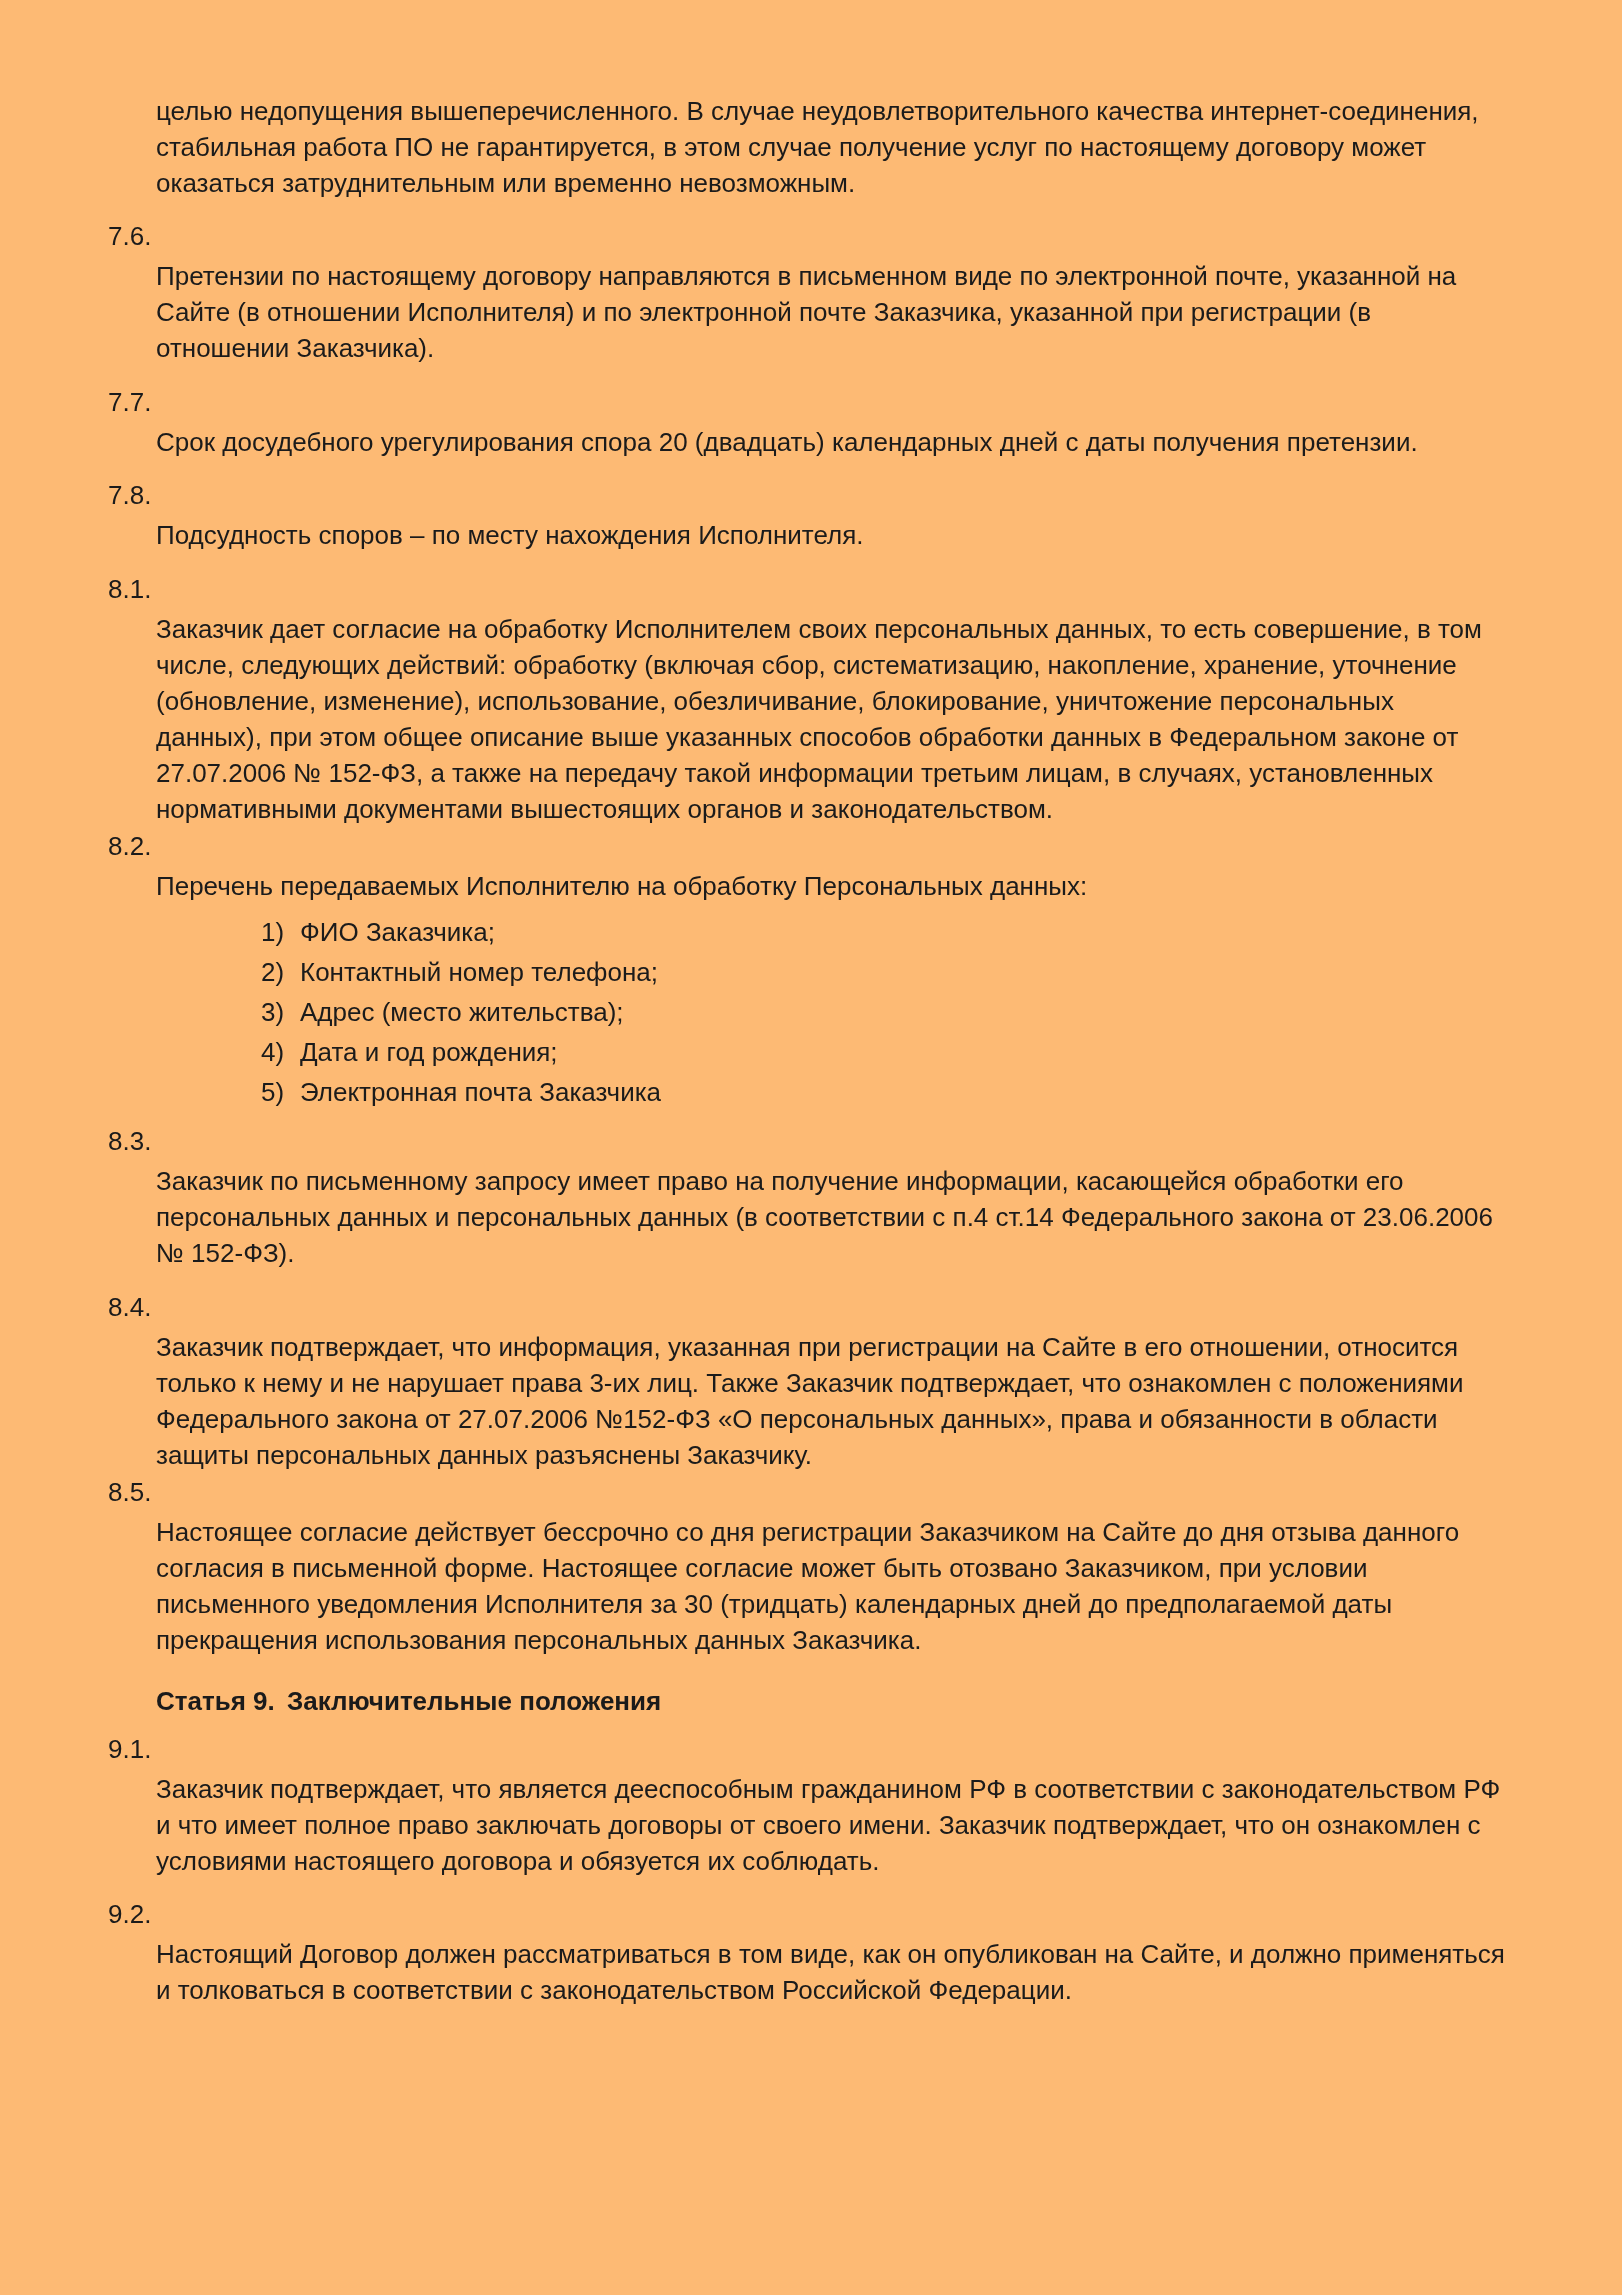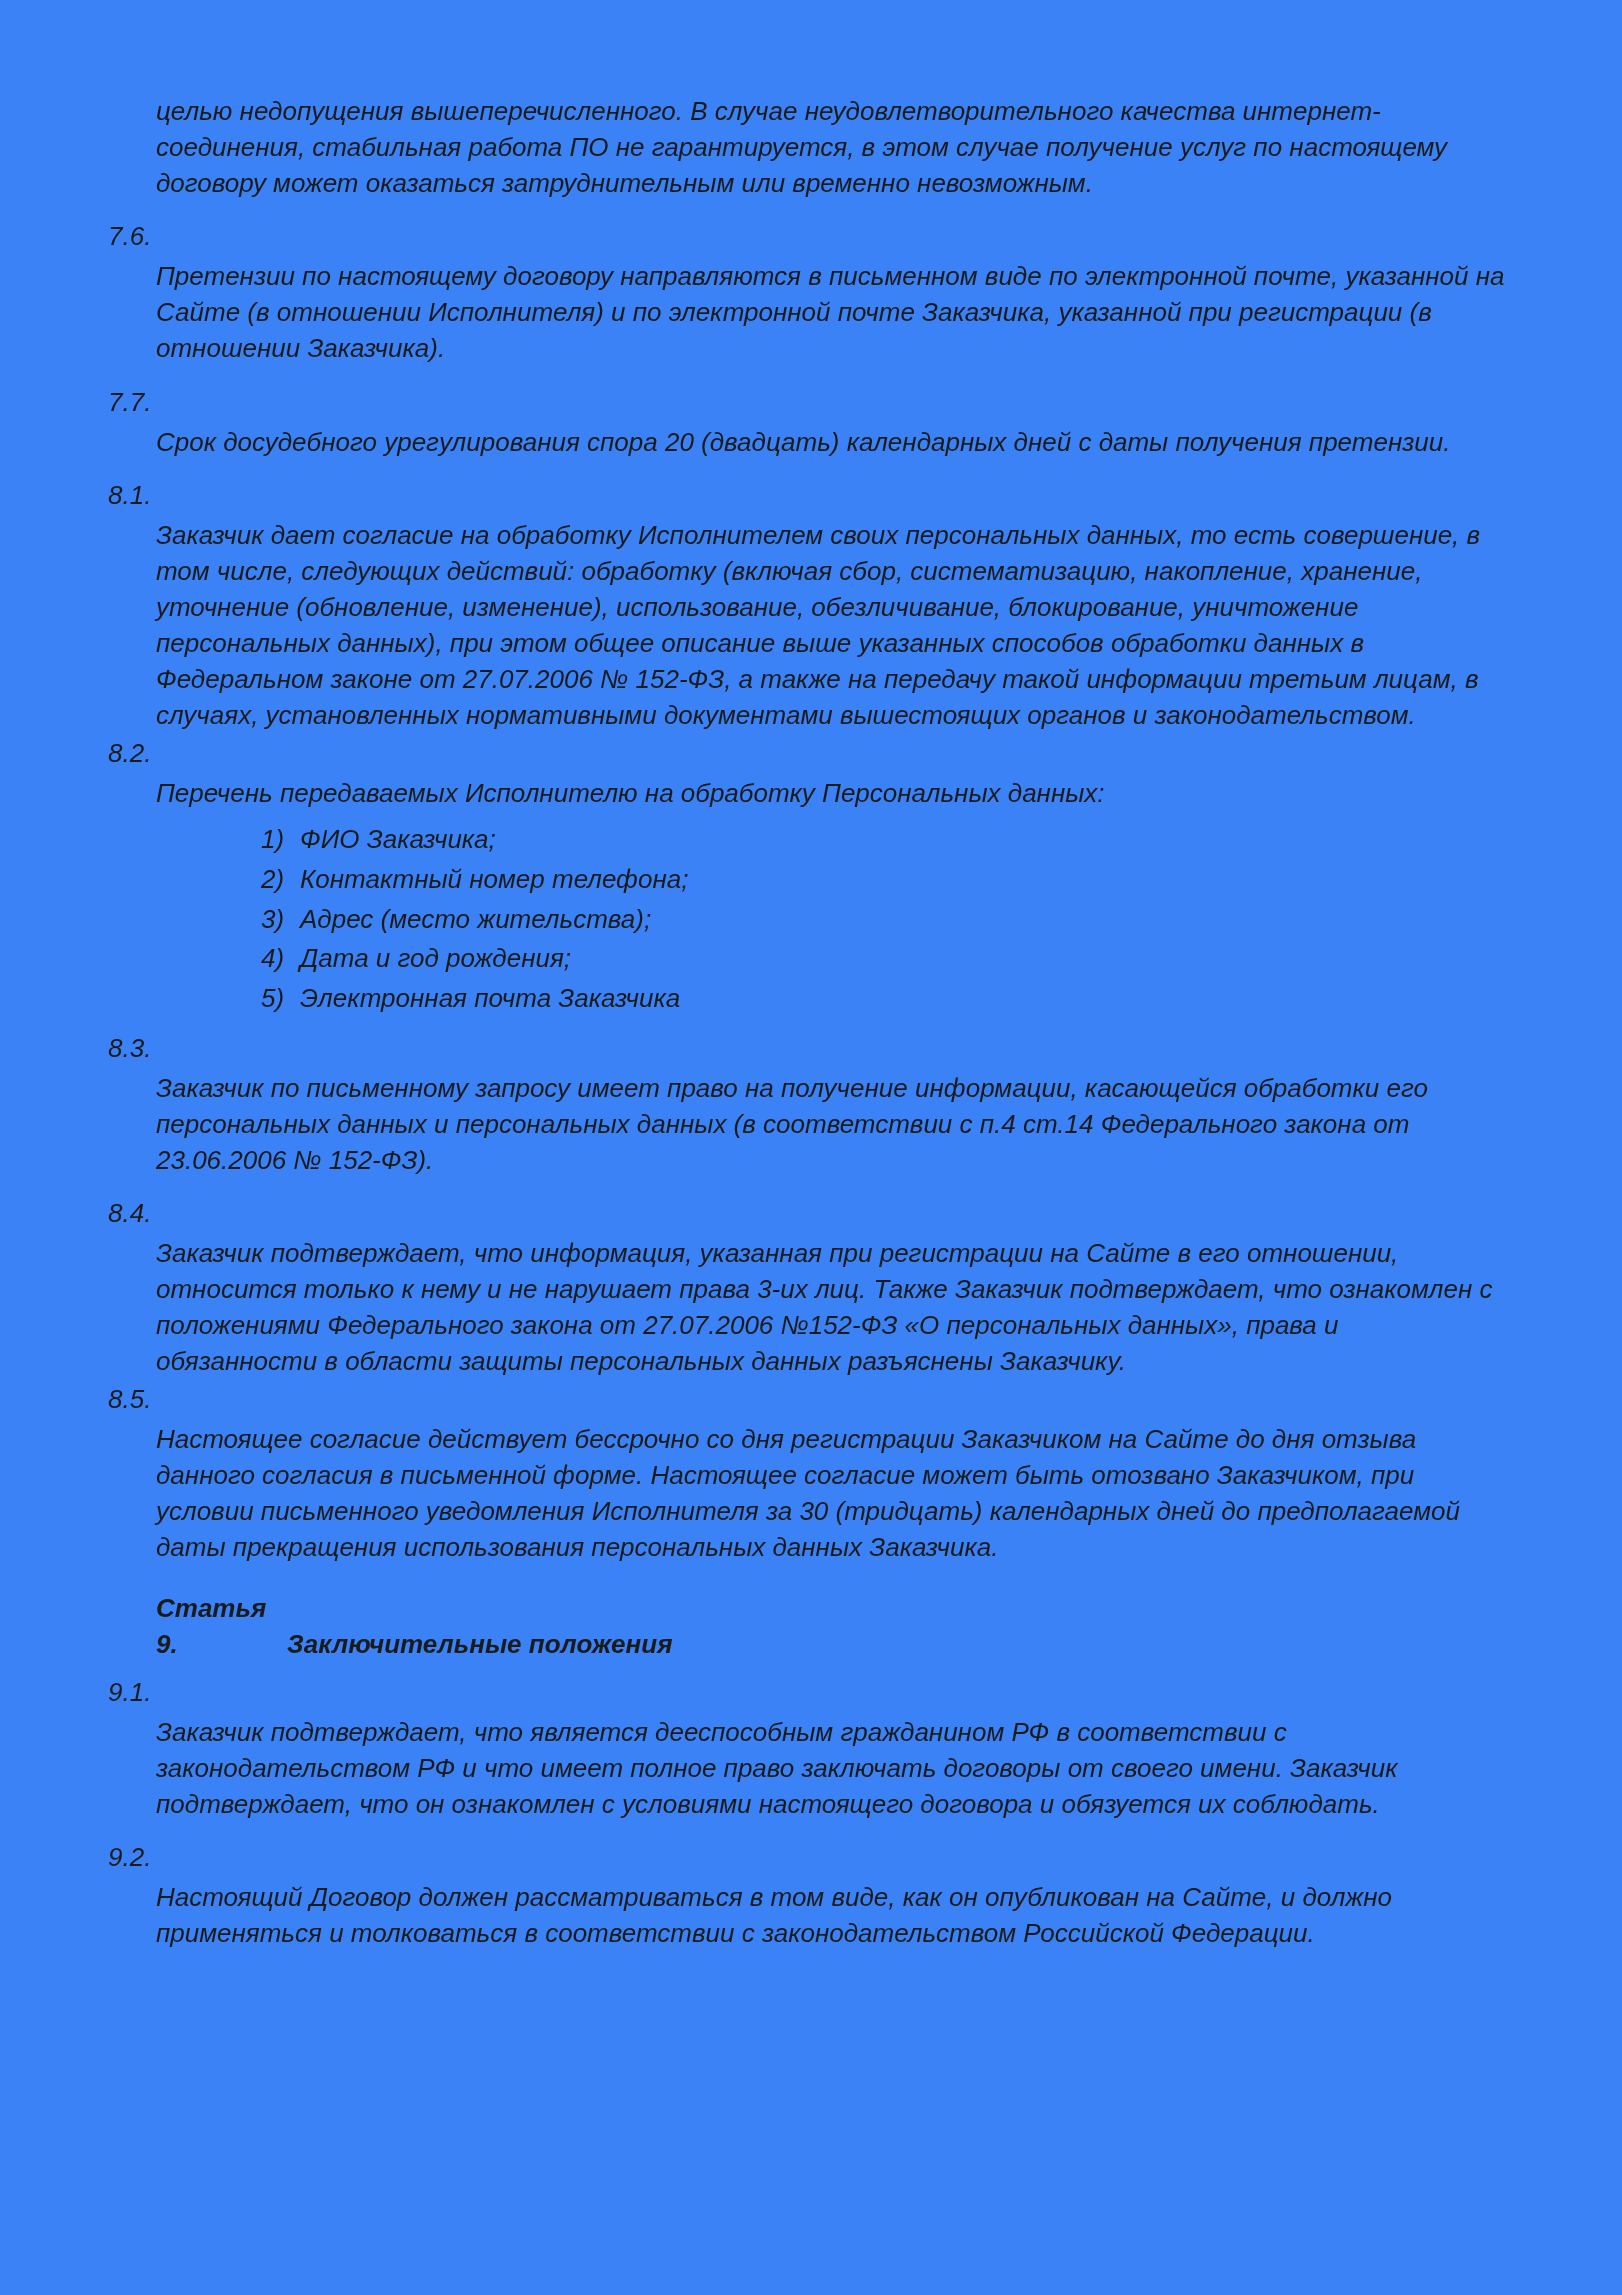--- a/index.html
+++ b/index.html
@@ -4,28 +4,27 @@
 <style>
   html, body {
     margin: 0;
     padding: 0;
     background: #ffffff;
   }
   .page {
     width: 1622px;
     min-height: 2295px;
     margin: 0 auto;
-    background: #3b82f6;
+    background: #fdba74;
     box-sizing: border-box;
     padding: 93px 116px 58px 108px;
     font-family: "Liberation Sans", sans-serif;
     font-size: 26px;
     line-height: 36px;
     color: #1b1b1b;
-    font-style: italic;
   }
   .para-cont {
     margin: 0 0 17.4px 48px;
   }
   .item {
     display: flex;
     margin: 0 0 17.4px 0;
     justify-content: center;
   }
   .item.tight {
@@ -70,20 +69,24 @@
   <div class="item">
     <span class="num">7.6.</span>
     <span class="txt">Претензии по настоящему договору направляются в письменном виде по электронной почте, указанной на Сайте (в отношении Исполнителя) и по электронной почте Заказчика, указанной при регистрации (в отношении Заказчика).</span>
   </div>
 
   <div class="item">
     <span class="num">7.7.</span>
     <span class="txt">Срок досудебного урегулирования спора 20 (двадцать) календарных дней с даты получения претензии.</span>
   </div>
 
+  <div class="item">
+    <span class="num">7.8.</span>
+    <span class="txt">Подсудность споров – по месту нахождения Исполнителя.</span>
+  </div>
 
 
   <div class="item tight">
     <span class="num">8.1.</span>
     <span class="txt">Заказчик дает согласие на обработку Исполнителем своих персональных данных, то есть совершение, в том числе, следующих действий: обработку (включая сбор, систематизацию, накопление, хранение, уточнение (обновление, изменение), использование, обезличивание, блокирование, уничтожение персональных данных), при этом общее описание выше указанных способов обработки данных в Федеральном законе от 27.07.2006 № 152-ФЗ, а также на передачу такой информации третьим лицам, в случаях, установленных нормативными документами вышестоящих органов и законодательством.</span>
   </div>
 
   <div class="item tight">
     <span class="num">8.2.</span>
     <span class="txt">Перечень передаваемых Исполнителю на обработку Персональных данных:</span>

